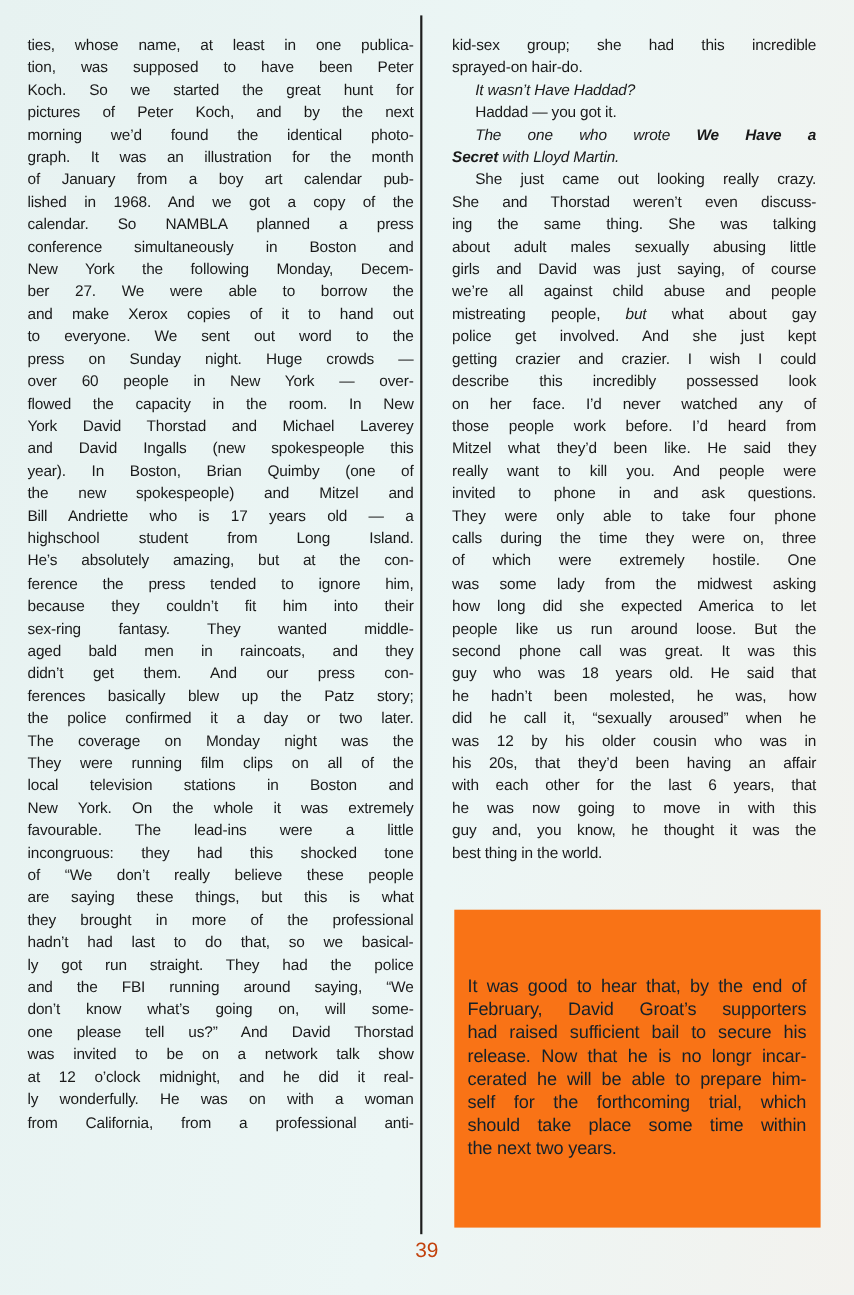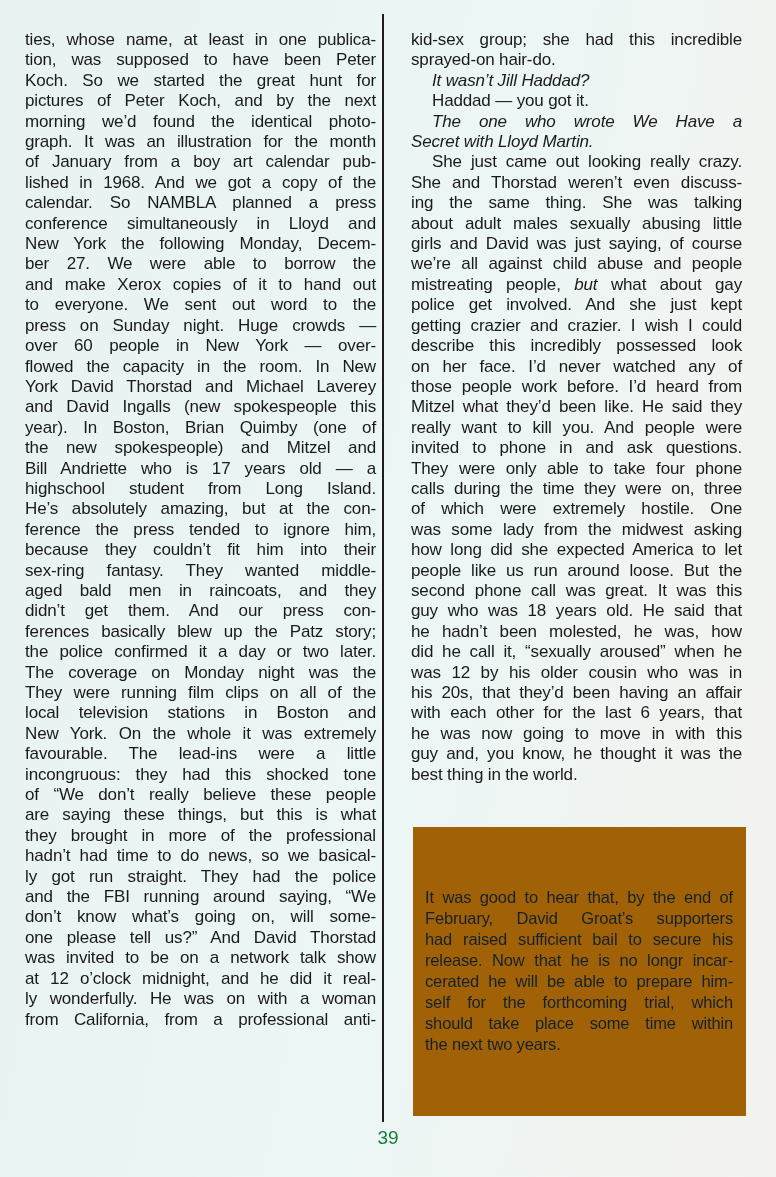--- a/index.html
+++ b/index.html
@@ -10,38 +10,38 @@
     background: #ecf5f4;
     font-family: "Liberation Sans", "DejaVu Sans", sans-serif;
     color: #1a1a1a;
   }
   .page-bg {
     position: absolute; inset: 0;
     background: linear-gradient(100deg, #e7f2f1 0%, #ecf6f5 55%, #f3f2ee 100%);
   }
   .col {
     position: absolute;
-    font-size: 17px;
+    font-size: 14px;
     line-height: 20.4px;
     letter-spacing: -0.15px;
   }
   .col-left  { left: 25px;  top: 30px; width: 351px; }
   .col-right { left: 411px; top: 30px; width: 331px; }
   .line {
     text-align: justify;
     text-align-last: justify;
     min-height: 20.4px;
   }
   .line.end {
     text-align: right;
     text-align-last: left;
   }
   .line.indent { padding-left: 21px; }
   .s-i  { font-style: italic; }
-  .s-bi { font-style: italic; font-weight: normal; }
+  .s-bi { font-style: italic; font-weight: bold; }
   .divider {
     position: absolute;
     left: 382px; top: 14px;
     width: 2px; height: 1108px;
     background: #1d1d1d;
   }
   .highlight-box {
     position: absolute;
     left: 413px; top: 827px;
     width: 333px; height: 289px;
@@ -54,39 +54,39 @@
     line-height: 21px;
     letter-spacing: -0.15px;
     color: #14212a;
   }
   .page-number {
     position: absolute;
     left: 364px; top: 1127px;
     width: 48px;
     text-align: center;
     font-size: 19px;
-    color: #15803d;
+    color: #c2410c;
   }
 </style>
 </head>
 <body style="background: rgb(236, 245, 244); color: rgb(26, 26, 26);">
 
 <div class="page-bg"></div>
 
 <div class="col col-left">
     <div class="line"><span>ties, whose name, at least in one publica-</span></div>
     <div class="line"><span>tion, was supposed to have been Peter</span></div>
     <div class="line"><span>Koch. So we started the great hunt for</span></div>
     <div class="line"><span>pictures of Peter Koch, and by the next</span></div>
     <div class="line"><span>morning we’d found the identical photo-</span></div>
     <div class="line"><span>graph. It was an illustration for the month</span></div>
     <div class="line"><span>of January from a boy art calendar pub-</span></div>
     <div class="line"><span>lished in 1968. And we got a copy of the</span></div>
     <div class="line"><span>calendar. So NAMBLA planned a press</span></div>
-    <div class="line"><span>conference simultaneously in Lloyd and</span></div>
+    <div class="line"><span>conference simultaneously in Boston and</span></div>
     <div class="line"><span>New York the following Monday, Decem-</span></div>
     <div class="line"><span>ber 27. We were able to borrow the</span></div>
     <div class="line"><span>and make Xerox copies of it to hand out</span></div>
     <div class="line"><span>to everyone. We sent out word to the</span></div>
     <div class="line"><span>press on Sunday night. Huge crowds —</span></div>
     <div class="line"><span>over 60 people in New York — over-</span></div>
     <div class="line"><span>flowed the capacity in the room. In New</span></div>
     <div class="line"><span>York David Thorstad and Michael Laverey</span></div>
     <div class="line"><span>and David Ingalls (new spokespeople this</span></div>
     <div class="line"><span>year). In Boston, Brian Quimby (one of</span></div>
@@ -103,37 +103,37 @@
     <div class="line"><span>the police confirmed it a day or two later.</span></div>
     <div class="line"><span>The coverage on Monday night was the</span></div>
     <div class="line"><span>They were running film clips on all of the</span></div>
     <div class="line"><span>local television stations in Boston and</span></div>
     <div class="line"><span>New York. On the whole it was extremely</span></div>
     <div class="line"><span>favourable. The lead-ins were a little</span></div>
     <div class="line"><span>incongruous: they had this shocked tone</span></div>
     <div class="line"><span>of “We don’t really believe these people</span></div>
     <div class="line"><span>are saying these things, but this is what</span></div>
     <div class="line"><span>they brought in more of the professional</span></div>
-    <div class="line"><span>hadn’t had time to do news, so we basical-</span></div>
+    <div class="line"><span>hadn’t had last to do that, so we basical-</span></div>
     <div class="line"><span>ly got run straight. They had the police</span></div>
     <div class="line"><span>and the FBI running around saying, “We</span></div>
     <div class="line"><span>don’t know what’s going on, will some-</span></div>
     <div class="line"><span>one please tell us?” And David Thorstad</span></div>
     <div class="line"><span>was invited to be on a network talk show</span></div>
     <div class="line"><span>at 12 o’clock midnight, and he did it real-</span></div>
     <div class="line"><span>ly wonderfully. He was on with a woman</span></div>
     <div class="line"><span>from California, from a professional anti-</span></div>
   </div>
 
 <div class="divider" style="background: rgb(29, 29, 29);"></div>
 
 <div class="col col-right">
     <div class="line"><span>kid-sex group; she had this incredible</span></div>
     <div class="line end"><span>sprayed-on hair-do.</span></div>
-    <div class="line end indent"><span class="s-i">It wasn’t Jill Haddad?</span></div>
+    <div class="line end indent"><span class="s-i">It wasn’t Have Haddad?</span></div>
     <div class="line end indent"><span>Haddad — you got it.</span></div>
     <div class="line indent"><span class="s-i">The one who wrote </span><span class="s-bi">We Have a</span></div>
     <div class="line end"><span class="s-bi">Secret</span><span class="s-i"> with Lloyd Martin.</span></div>
     <div class="line indent"><span>She just came out looking really crazy.</span></div>
     <div class="line"><span>She and Thorstad weren’t even discuss-</span></div>
     <div class="line"><span>ing the same thing. She was talking</span></div>
     <div class="line"><span>about adult males sexually abusing little</span></div>
     <div class="line"><span>girls and David was just saying, of course</span></div>
     <div class="line"><span>we’re all against child abuse and people</span></div>
     <div class="line"><span>mistreating people, </span><span class="s-i">but</span><span> what about gay</span></div>
@@ -156,21 +156,21 @@
     <div class="line"><span>he hadn’t been molested, he was, how</span></div>
     <div class="line"><span>did he call it, “sexually aroused” when he</span></div>
     <div class="line"><span>was 12 by his older cousin who was in</span></div>
     <div class="line"><span>his 20s, that they’d been having an affair</span></div>
     <div class="line"><span>with each other for the last 6 years, that</span></div>
     <div class="line"><span>he was now going to move in with this</span></div>
     <div class="line"><span>guy and, you know, he thought it was the</span></div>
     <div class="line end"><span>best thing in the world.</span></div>
   </div>
 
-<div class="highlight-box" style="background: #a16207;">
+<div class="highlight-box" style="background: #f97316;">
   <div class="box-lines">
       <div class="line"><span>It was good to hear that, by the end of</span></div>
       <div class="line"><span>February, David Groat’s supporters</span></div>
       <div class="line"><span>had raised sufficient bail to secure his</span></div>
       <div class="line"><span>release. Now that he is no longr incar-</span></div>
       <div class="line"><span>cerated he will be able to prepare him-</span></div>
       <div class="line"><span>self for the forthcoming trial, which</span></div>
       <div class="line"><span>should take place some time within</span></div>
       <div class="line end"><span>the next two years.</span></div>
     </div>

